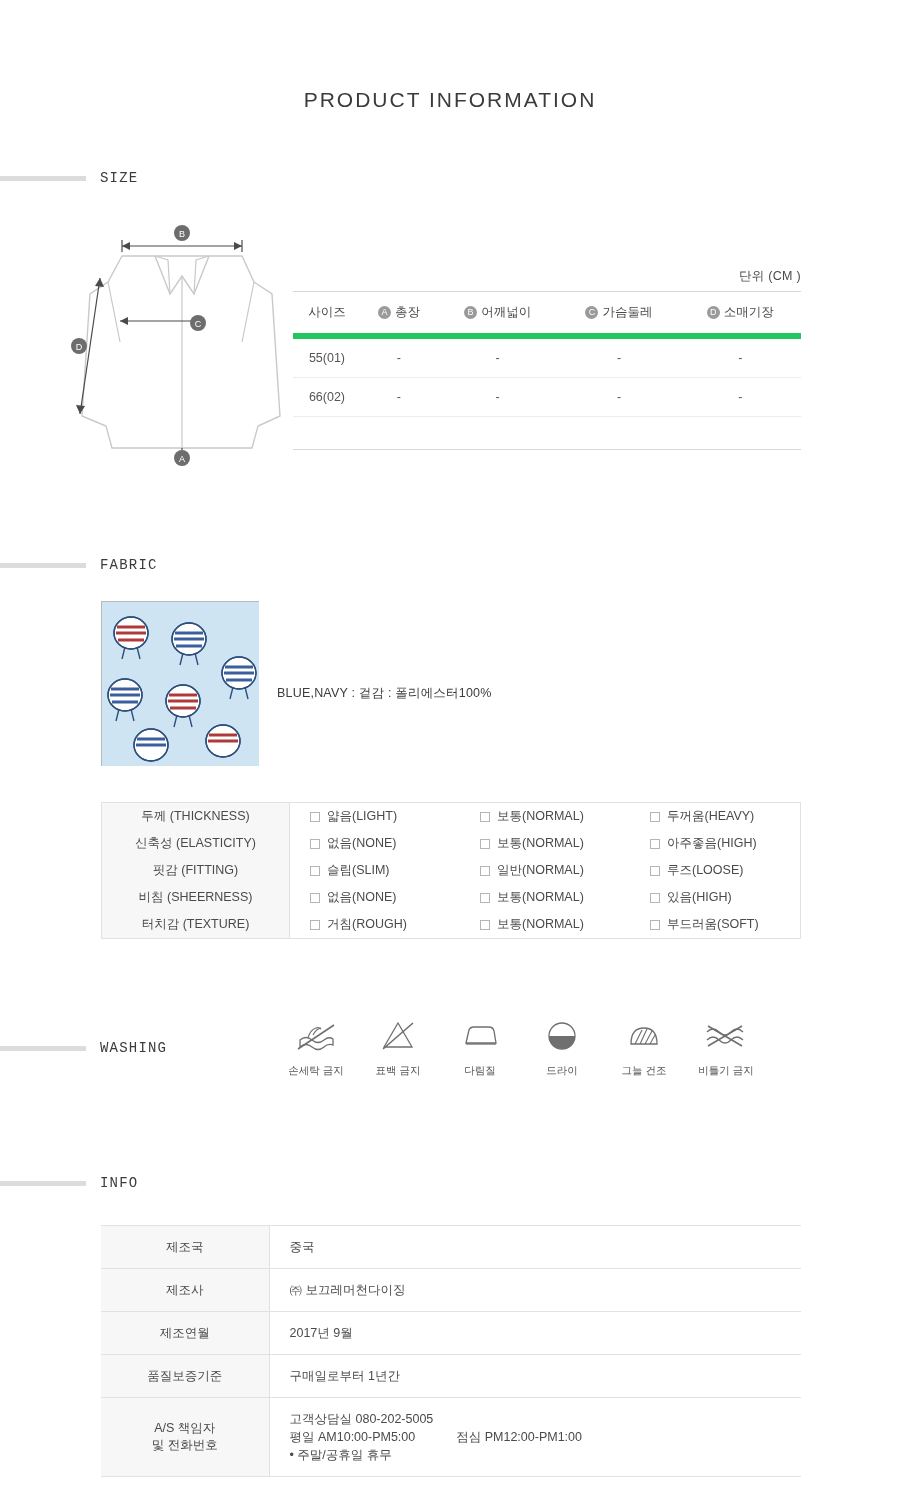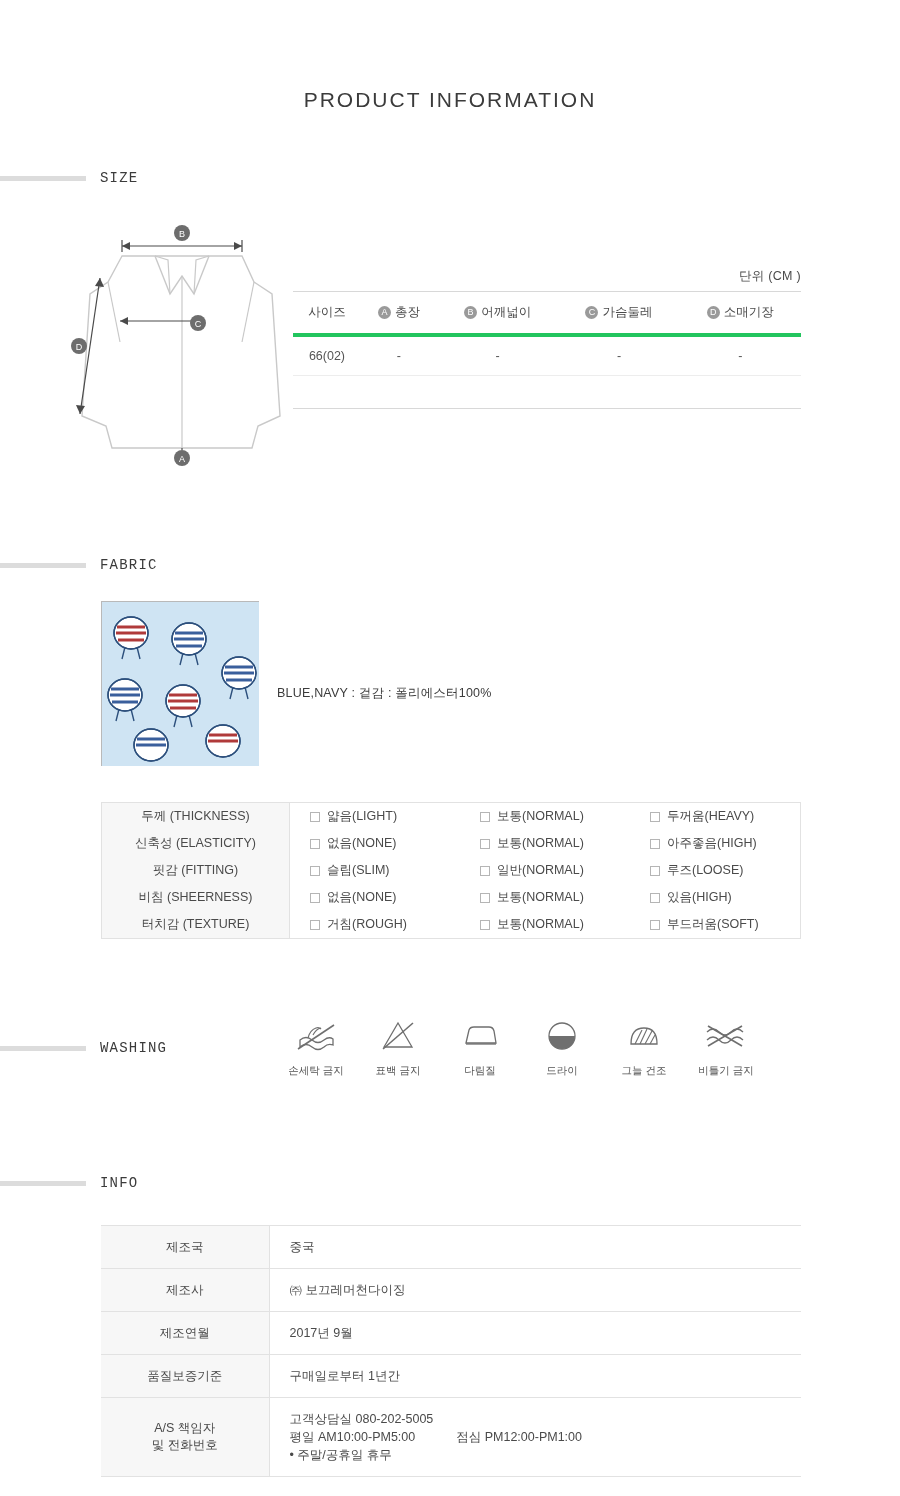--- a/index.html
+++ b/index.html
@@ -62,21 +62,21 @@
   table.size-table {
     width: 100%;
     border-collapse: collapse;
     font-size: 12.5px;
     color: #4a4a4a;
   }
   table.size-table th {
     font-weight: 400;
     padding: 12px 0;
     border-top: 1px solid #d8d8d8;
-    border-bottom: 4px solid #22c55e;
+    border-bottom: 6px solid #22c55e;
     text-align: center;
     white-space: nowrap;
   }
   table.size-table td {
     padding: 12px 0;
     text-align: center;
     border-bottom: 1px solid #ededed;
     color: #555;
   }
   table.size-table tr.pad td { padding: 16px 0; border-bottom: 1px solid #d8d8d8;}
@@ -247,20 +247,27 @@
           <thead>
             <tr>
               <th><span>사이즈</span></th>
               <th><span class="circ">A</span><span>총장</span></th>
               <th><span class="circ">B</span><span>어깨넓이</span></th>
               <th><span class="circ">C</span><span>가슴둘레</span></th>
               <th><span class="circ">D</span><span>소매기장</span></th>
             </tr>
           </thead>
           <tbody>
+            <tr>
+              <td>55(01)</td>
+              <td>-</td>
+              <td>-</td>
+              <td>-</td>
+              <td>-</td>
+            </tr>
             <tr>
               <td>66(02)</td>
               <td>-</td>
               <td>-</td>
               <td>-</td>
               <td>-</td>
             </tr>
             <tr class="pad">
               <td></td>
                 <td></td>

